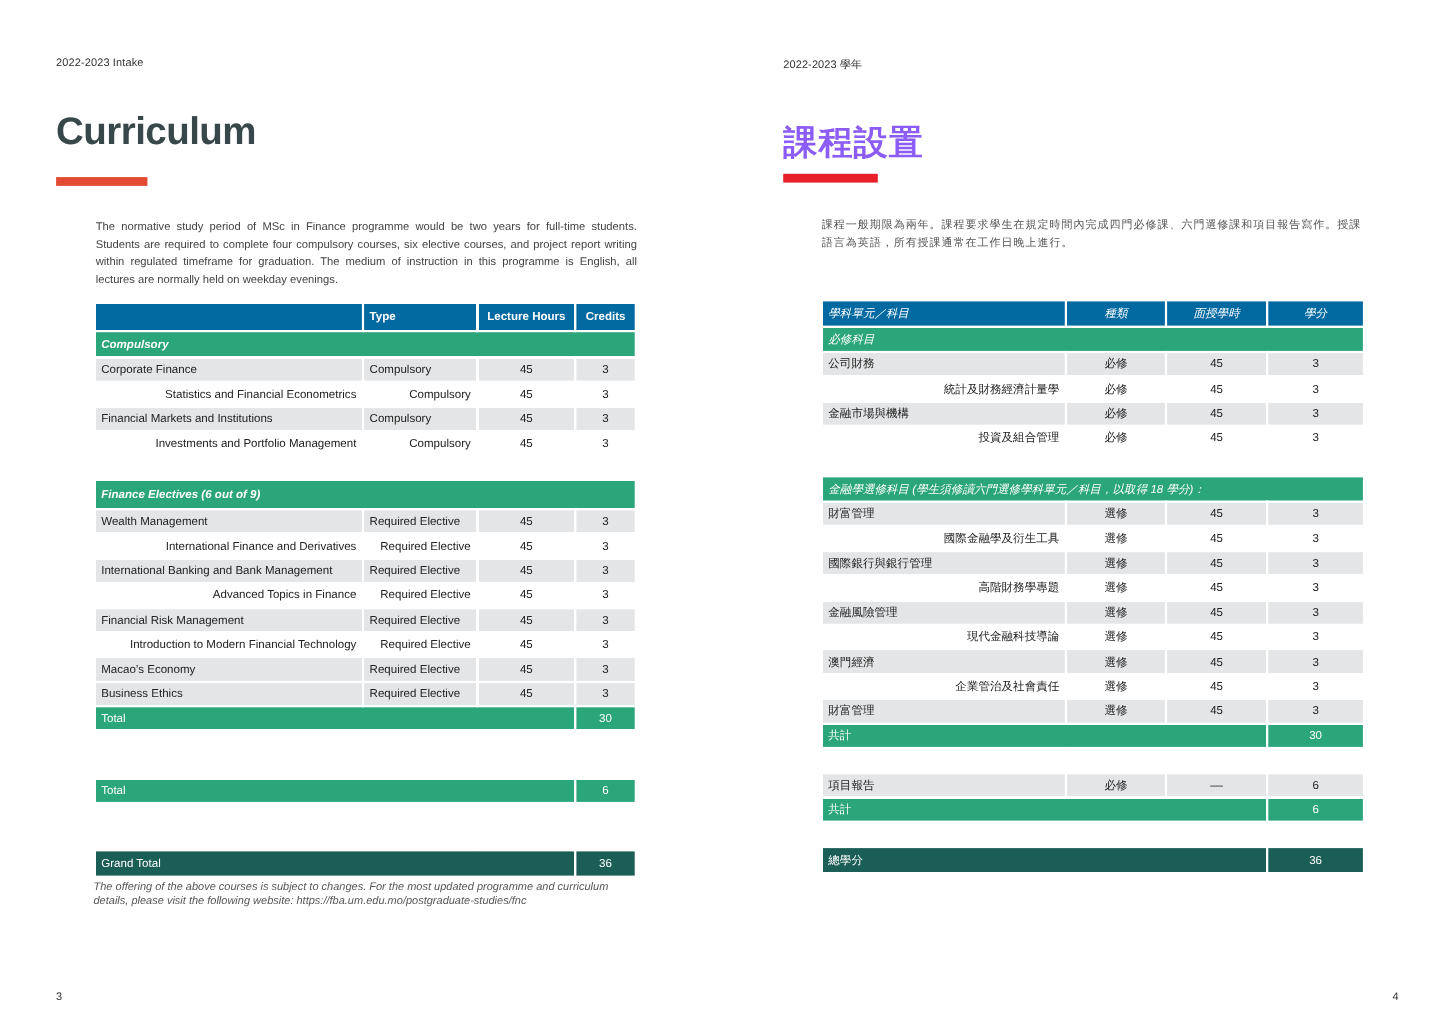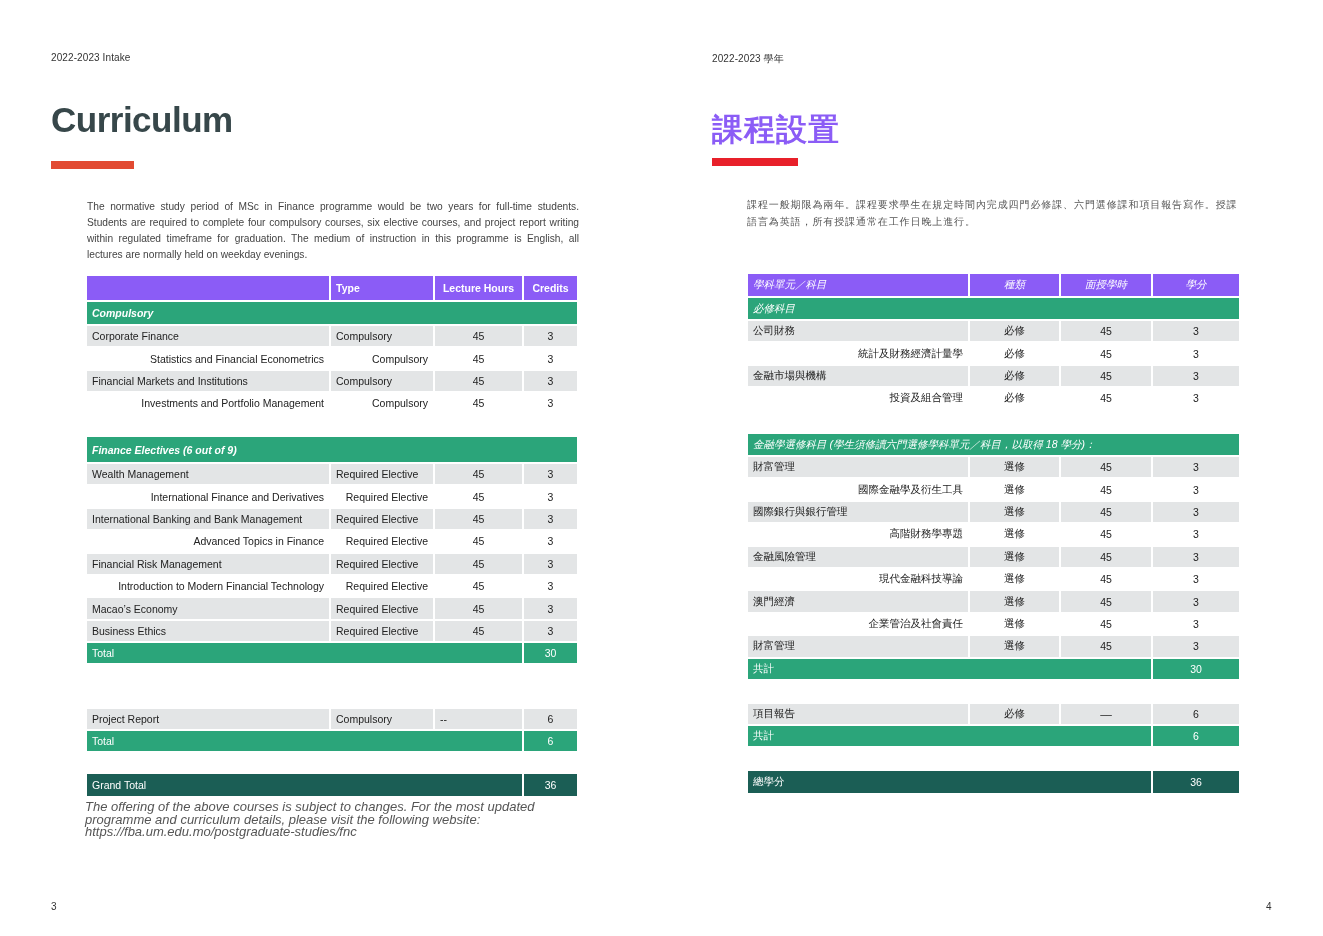--- a/index.html
+++ b/index.html
@@ -32,39 +32,39 @@
 
   .page-left table.ct col.c1 { width: 244px; }
   .page-left table.ct col.c2 { width: 104px; }
   .page-left table.ct col.c3 { width: 89px; }
   .page-left table.ct col.c4 { width: 55px; }
   .page-right table.ct col.c1 { width: 222px; }
   .page-right table.ct col.c2 { width: 91px; }
   .page-right table.ct col.c3 { width: 92px; }
   .page-right table.ct col.c4 { width: 88px; }
 
-  tr.head th { background: #8b5cf6; color: #ffffff; height: 26px; font-weight: bold; text-align: left; font-size: 10.5px; }
+  tr.head th { background: #0369a1; color: #ffffff; height: 26px; font-weight: bold; text-align: left; font-size: 10.5px; }
   tr.head th.center { text-align: center; }
   .page-right tr.head th { font-weight: normal; font-style: italic; height: 24px; }
 
   tr.section td { background: #2ba57a; color: #ffffff; font-weight: bold; font-style: italic; height: 24px; }
   .page-right tr.section td { font-weight: normal; height: 23px; }
 
   tr.row td { height: 22.4px; color: #222; }
   tr.row.odd td { background: #e3e5e6; }
   tr.row.even td { background: #ffffff; text-align: right; }
   tr.row td.num { text-align: center; }
 
   tr.total td { background: #2ba57a; color: #ffffff; height: 22px; }
   tr.total td.num { text-align: center; }
 
   tr.grand td { background: #1b5e55; color: #ffffff; height: 24px; }
   tr.grand td.num { text-align: center; }
 
-  .note { position: absolute; font-size: 13px; font-style: italic; color: #555; line-height: 12.5px; }
+  .note { position: absolute; font-size: 10px; font-style: italic; color: #555; line-height: 12.5px; }
   .page-left .note { left: 85px; top: 801px; width: 470px; }
   .page-right .note { left: 86px; top: 798px; width: 470px; letter-spacing: 0.5px; }
 
   .page-num { position: absolute; top: 901px; font-size: 10px; color: #333; }
   .page-left .page-num { left: 51px; }
   .page-right .page-num { left: 605px; }
 </style>
 </head>
 <body>
 
@@ -185,26 +185,20 @@
     </table>
 
   <table class="ct" style="top:707px;">
     <colgroup>
         <col class="c1">
         <col class="c2">
         <col class="c3">
         <col class="c4">
       </colgroup>
     <tbody>
-        <tr class="row odd">
-      <td>Project Report</td>
-      <td>Compulsory</td>
-      <td>--</td>
-      <td class="num">6</td>
-    </tr>
     <tr class="total">
       <td colspan="3">Total</td>
       <td class="num">6</td>
     </tr>
   </tbody>
     </table>
 
   <table class="ct" style="top:772px;">
     <colgroup>
         <col class="c1">

